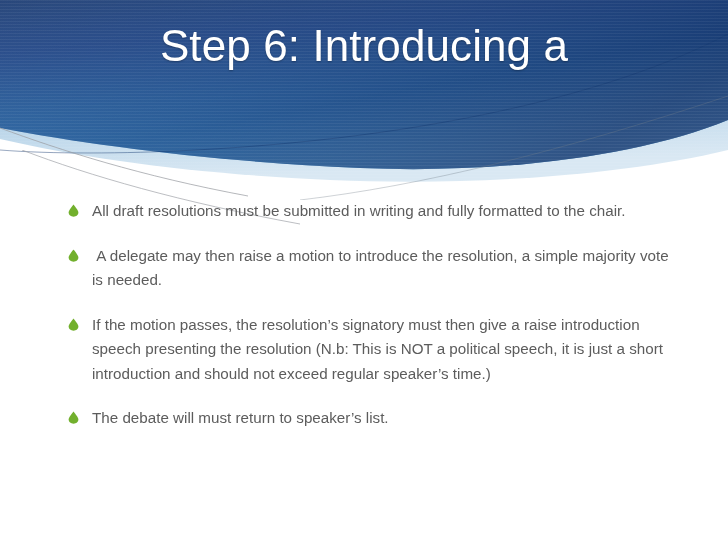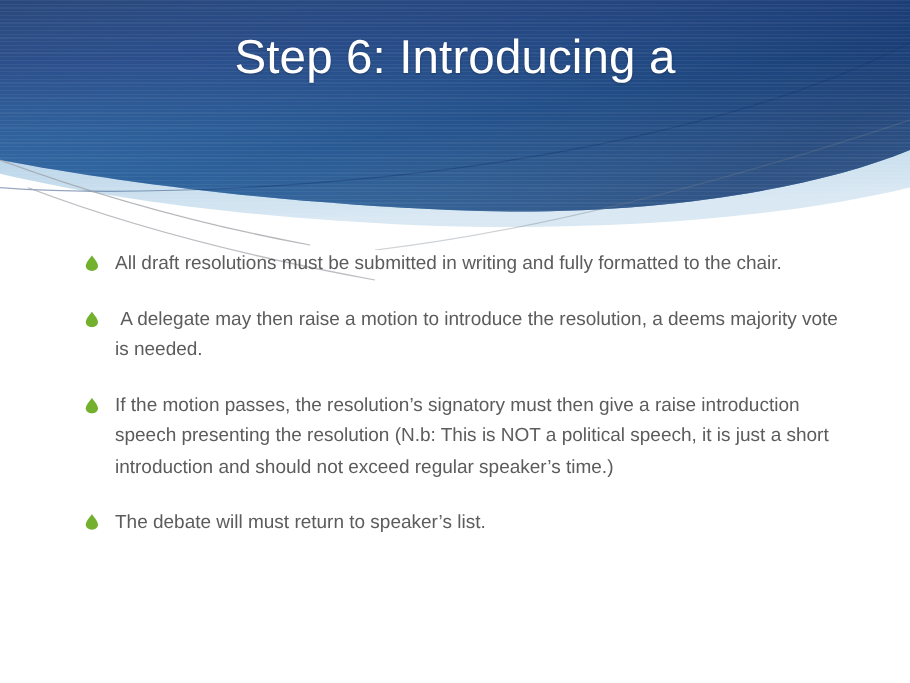--- a/index.html
+++ b/index.html
@@ -56,21 +56,21 @@
     position: absolute;
     left: 0;
     top: 22px;
     width: 728px;
     text-align: center;
     z-index: 5;
   }
   #title-block .title-line {
     display: block;
     color: #ffffff;
-    font-size: 38px;
+    font-size: 44px;
     line-height: 48px;
     font-weight: normal;
     letter-spacing: 0.1px;
     text-shadow: 0 1px 2px rgba(0,0,0,0.28);
   }
 
   
   #body-content {
     position: absolute;
     left: 62px;
@@ -184,21 +184,21 @@
       <span class="bullet-text">All draft resolutions must be submitted in writing and fully formatted to the chair.</span>
     </div>
 
 
     <div class="bullet-row">
       <span class="bullet-marker">
         <svg viewBox="0 0 11 13">
             <path d="M5.5 0.4 C5.5 0.4 10.4 6.0 10.4 8.6 C10.4 11.0 8.2 12.7 5.5 12.7 C2.8 12.7 0.6 11.0 0.6 8.6 C0.6 6.0 5.5 0.4 5.5 0.4 Z" fill="#72b02d"></path>
           </svg>
       </span>
-      <span class="bullet-text"> A delegate may then raise a motion to introduce the resolution, a deems majority vote is needed.</span>
+      <span class="bullet-text"> A delegate may then raise a motion to introduce the resolution, a simple majority vote is needed.</span>
     </div>
 
     <div class="bullet-row">
       <span class="bullet-marker">
         <svg viewBox="0 0 11 13">
             <path d="M5.5 0.4 C5.5 0.4 10.4 6.0 10.4 8.6 C10.4 11.0 8.2 12.7 5.5 12.7 C2.8 12.7 0.6 11.0 0.6 8.6 C0.6 6.0 5.5 0.4 5.5 0.4 Z" fill="#72b02d"></path>
           </svg>
       </span>
       <span class="bullet-text">If the motion passes, the resolution’s signatory must then give a raise introduction speech presenting the resolution (N.b: This is NOT a political speech, it is just a short introduction and should not exceed regular speaker’s time.)</span>
     </div>

